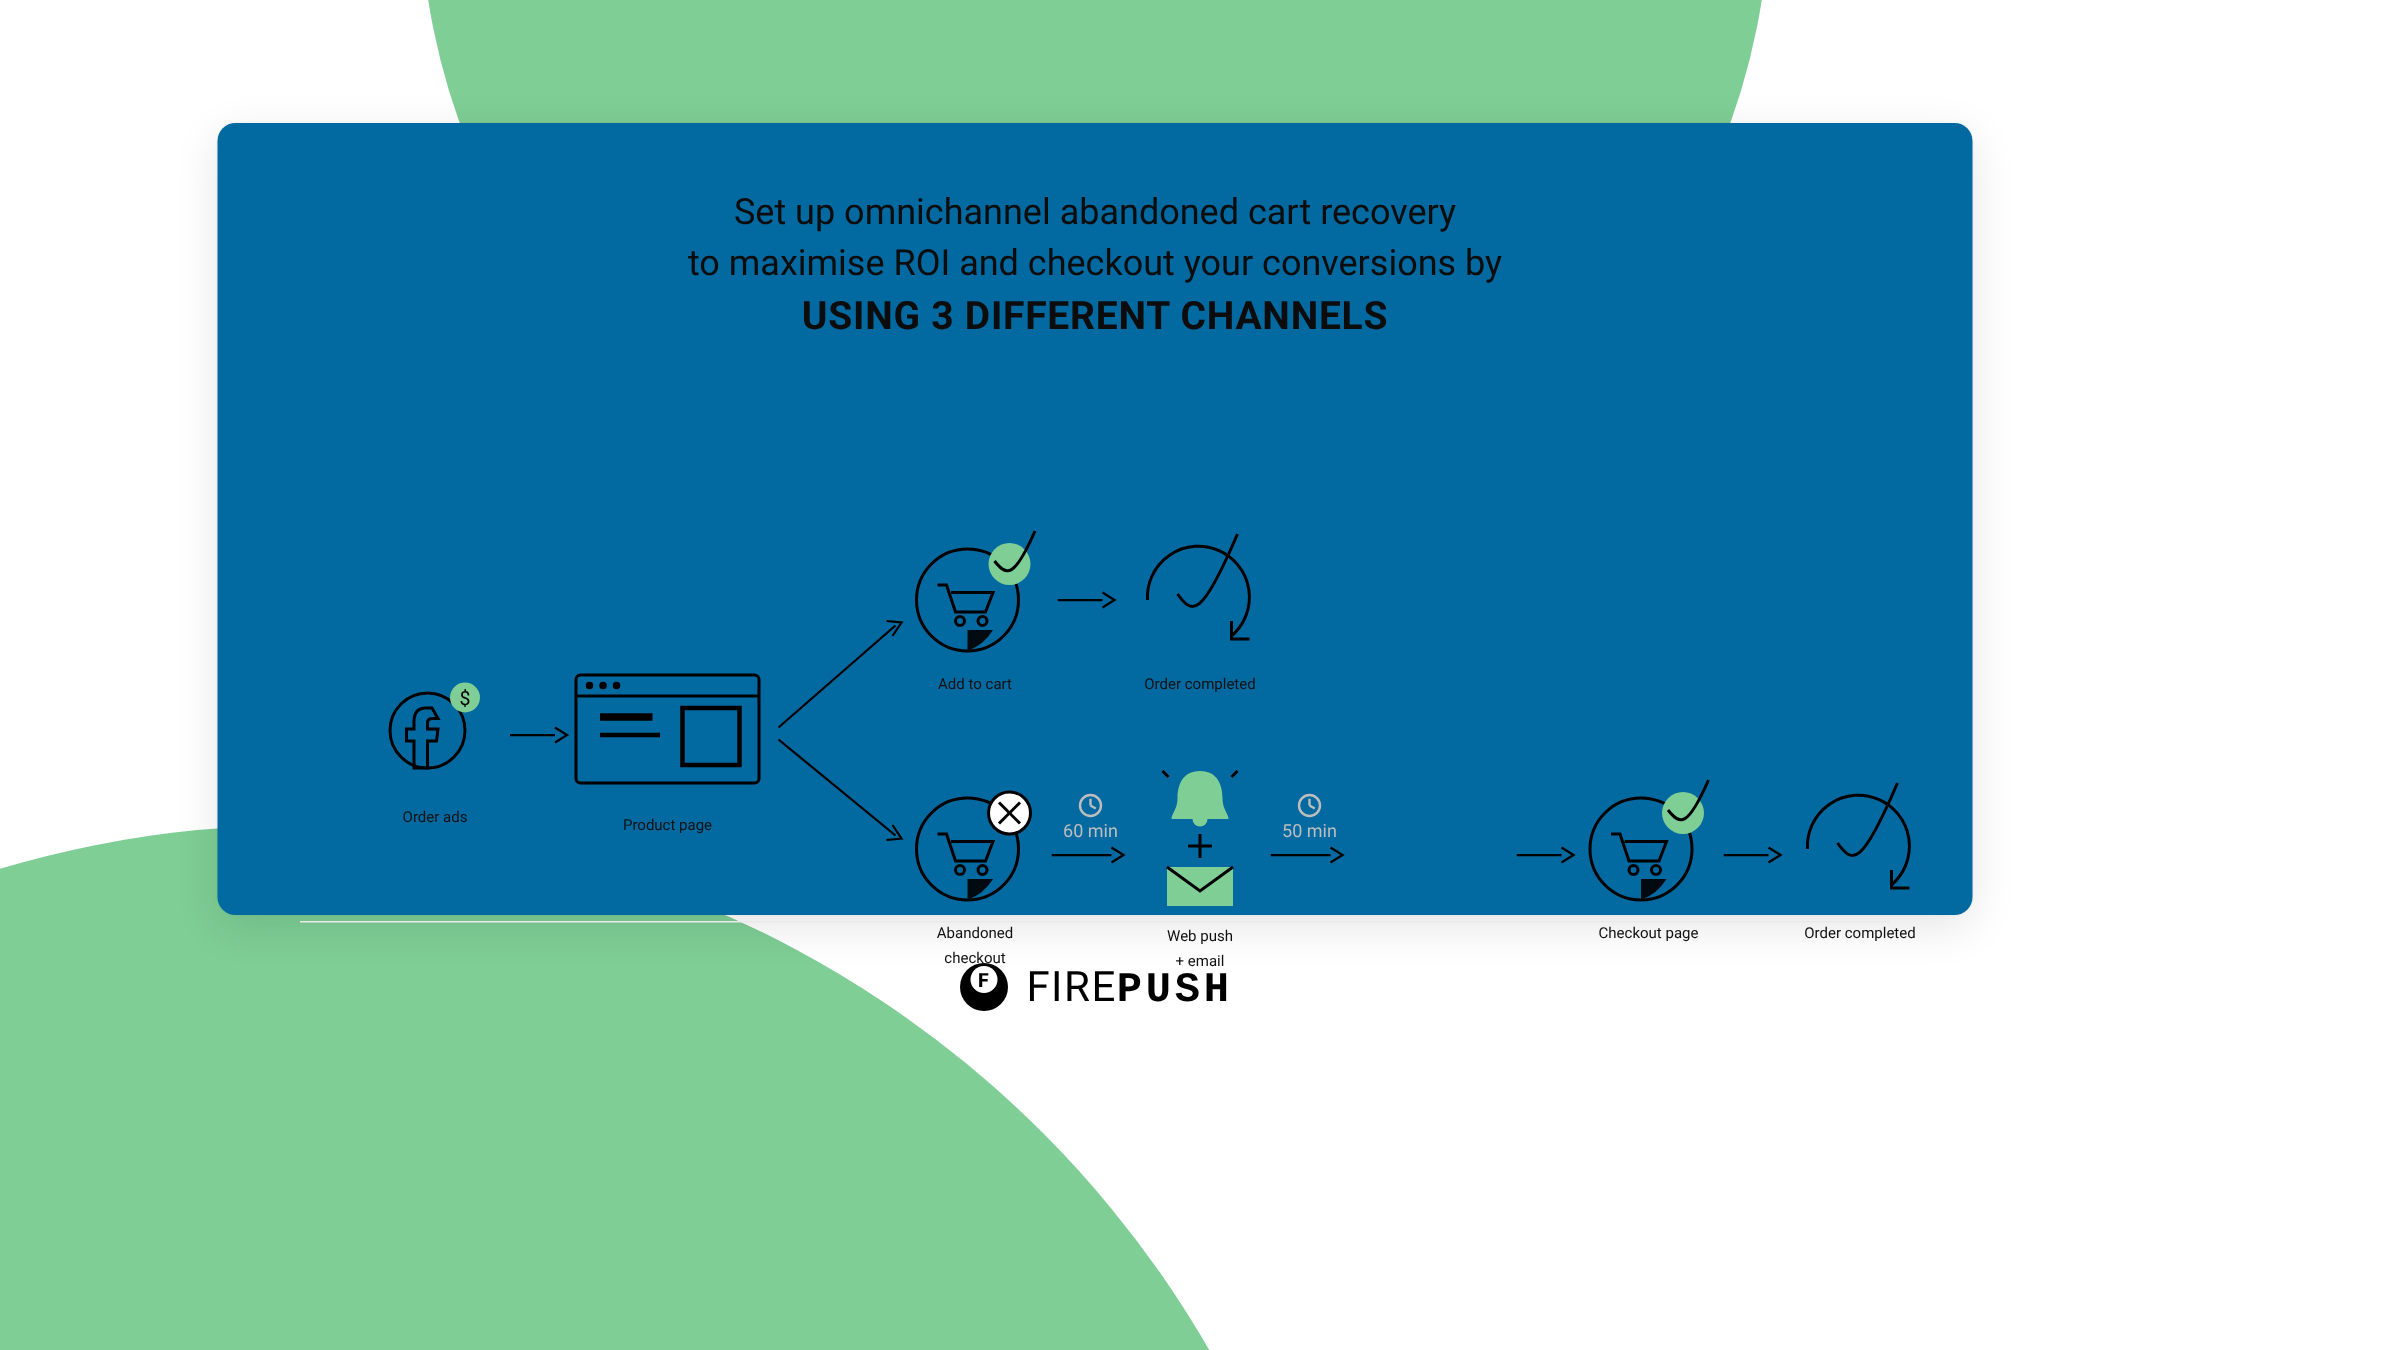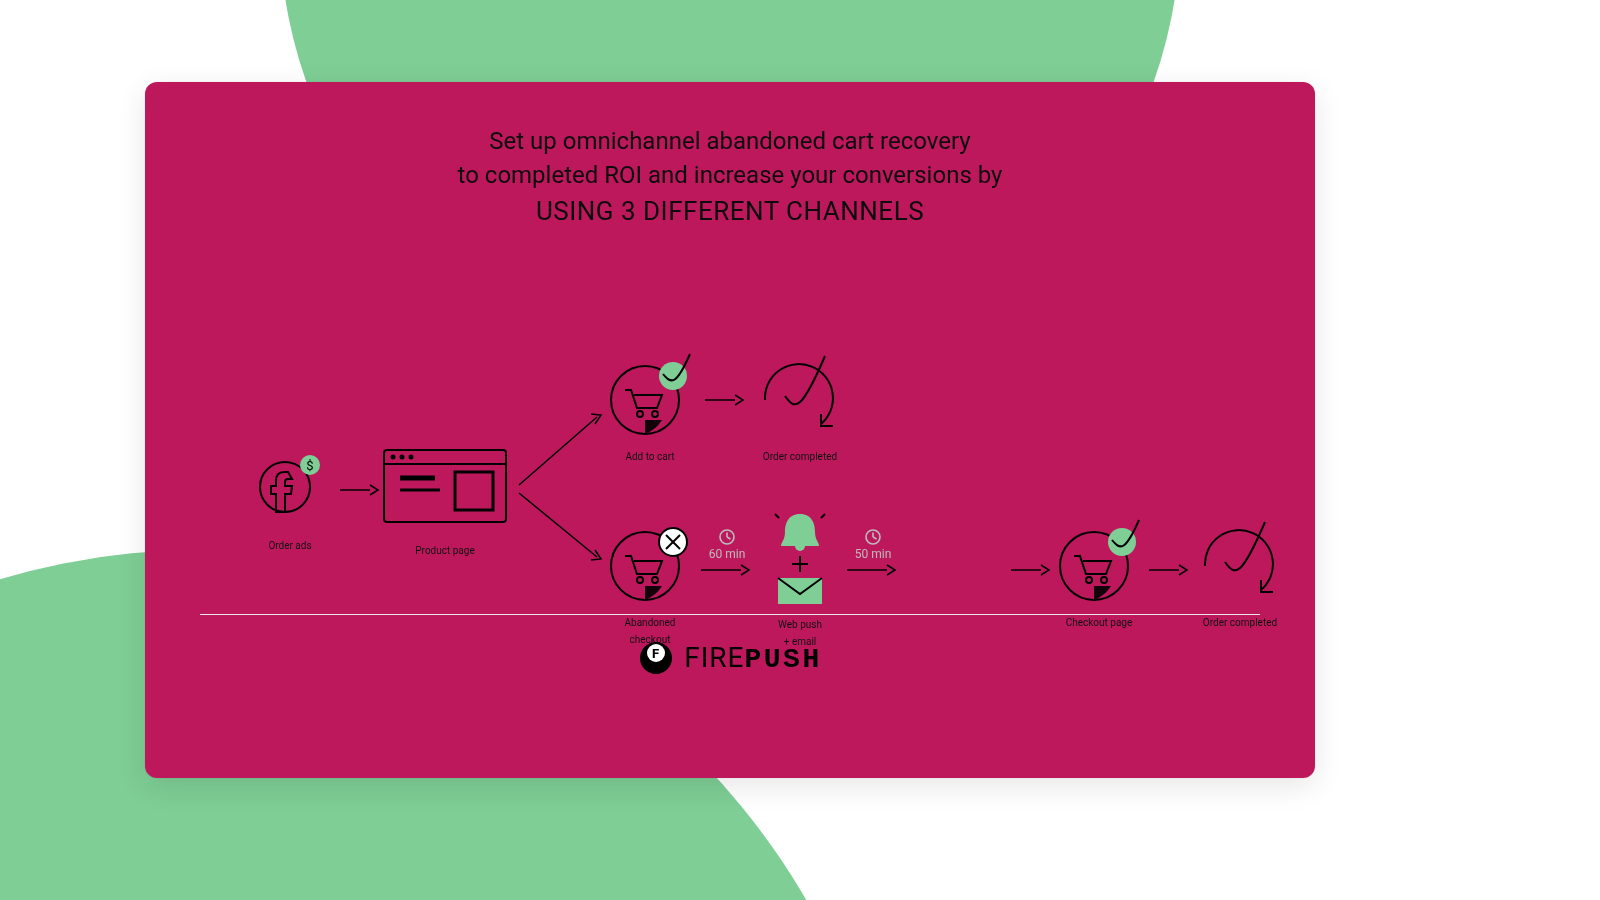--- a/index.html
+++ b/index.html
@@ -1,26 +1,26 @@
 <!DOCTYPE html>
 <html><head>
 <meta charset="utf-8">
 <style>
   html, body { margin:0; padding:0; width:1600px; height:900px; overflow:hidden; font-family: -apple-system, BlinkMacSystemFont, "Segoe UI", Roboto, Helvetica, Arial, sans-serif; background:#fff; }
   .bg-blob { position:absolute; background:#7ECE95; border-radius:50%; z-index:0; }
   .blob-top { width:900px; height:900px; top:-520px; left:280px; }
   .blob-bottom { width:1400px; height:1400px; bottom:-1050px; left:-500px; }
   .card {
-    position:absolute; left:145px; top:82px; width:1170px; height:696px;
-    background:#be185d; border-radius:12px; box-shadow:0 8px 30px rgba(0,0,0,0.10), 0 0 0 1px rgba(0,0,0,0.02);
+    position:absolute; left:145px; top:82px; width:1170px; height:528px;
+    background:#0369a1; border-radius:12px; box-shadow:0 8px 30px rgba(0,0,0,0.10), 0 0 0 1px rgba(0,0,0,0.02);
     z-index:1;
   }
   .title-block { text-align:center; margin-top:42px; color:#0C0C0C; }
   .title-line { font-size:24px; line-height:34px; }
-  .title-bold { font-weight:400; font-size:26px; letter-spacing:0.5px; text-transform:uppercase; margin-top:2px; }
+  .title-bold { font-weight:700; font-size:26px; letter-spacing:0.5px; text-transform:uppercase; margin-top:2px; }
   .diagram { position:absolute; left:40px; top:190px; width:1090px; height:340px; }
   .node { position:absolute; text-align:center; color:#111; }
   .node .label { font-size:10px; color:#111; margin-top:10px; line-height:17px; }
   .arrow { position:absolute; stroke:#000; fill:none; }
   .time-label { position:absolute; font-size:12px; color:#BDBDBD; text-align:center; width:60px; }
   .footer-line { position:absolute; left:55px; right:55px; top:532px; height:1px; background:#e9e9e9; }
   .logo { position:absolute; left:0; right:0; top:558px; text-align:center; }
   .logo-text { font-size:28px; font-weight:400; letter-spacing:1px; display:inline-flex; align-items:center; gap:10px; }
   .logo-text .bold { font-weight:800; letter-spacing:2.5px;font-family:Liberation Mono, monospace; }
   svg { display:block; }
@@ -28,21 +28,21 @@
 </head>
 <body>
 
 <div class="bg-blob blob-top"></div>
 <div class="bg-blob blob-bottom"></div>
 
 <div class="card">
 
   <div class="title-block">
     <div class="title-line">Set up omnichannel abandoned cart recovery</div>
-    <div class="title-line">to completed ROI and increase your conversions by</div>
+    <div class="title-line">to maximise ROI and checkout your conversions by</div>
     <div class="title-line title-bold">USING 3 DIFFERENT CHANNELS</div>
   </div>
 
   <div class="diagram">
 
     <div class="node" style="left:60px; top:175px; width:90px;">
       <svg width="90" height="80" viewBox="0 0 90 80">
         <circle cx="40" cy="40" r="25" fill="none" stroke="#000" stroke-width="2"></circle>
 
         <path d="M43,25 h-4 c-5,0 -8,3 -8,9 v5 h-5 v8 h5 v18 h9 v-18 h6 l1,-8 h-7 v-4 c0,-2 1,-3 3,-3 h4 z" fill="none" stroke="#000" stroke-width="2"></path>

